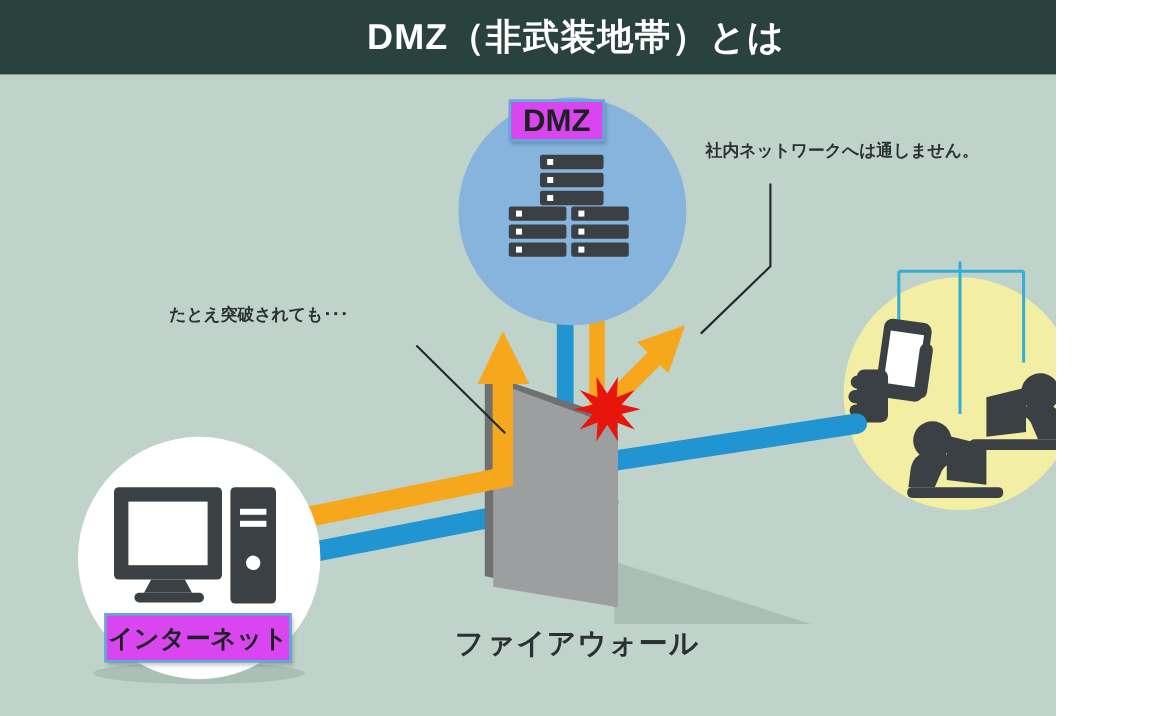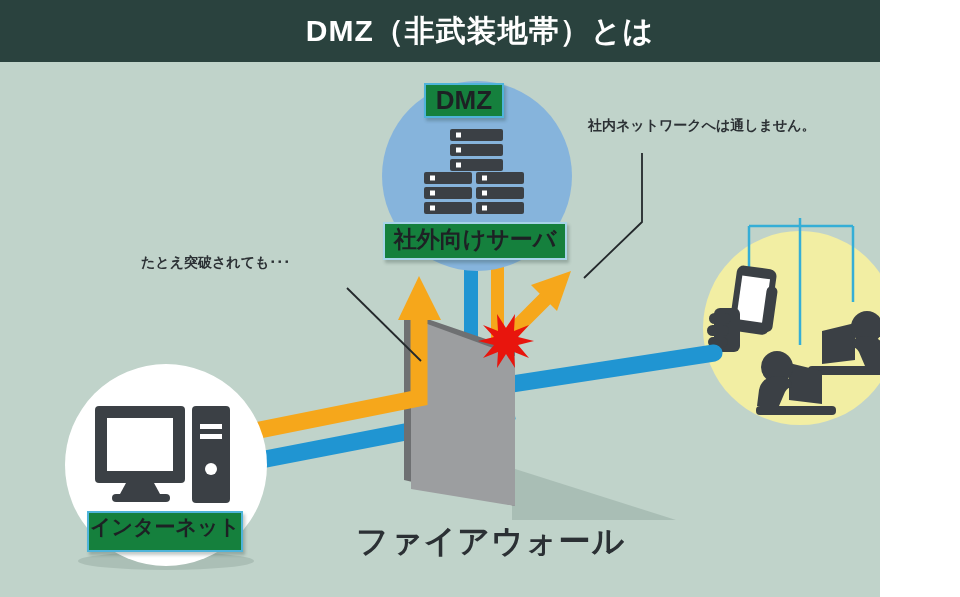--- a/index.html
+++ b/index.html
@@ -2,30 +2,30 @@
 <html><head>
 <meta charset="utf-8">
 <style>
   html,body{margin:0;padding:0;}
   body{font-family:"Liberation Sans","DejaVu Sans",sans-serif;}
   #stage{position:relative;width:880px;height:597px;background:#c0d3ca;overflow:hidden;}
   #stage svg{position:absolute;left:0;top:0;}
   .abs{position:absolute;}
   #title-bar{left:0;top:0;width:960px;height:62px;background:#2a423e;display:flex;align-items:center;justify-content:center;}
   #title-bar .t{color:#ffffff;font-size:30px;font-weight:800;letter-spacing:1px;}
-  .tag{background:#15803d;border:2px solid #4fb4da;display:flex;align-items:flex-start;justify-content:center;
+  .tag{background:#d946ef;border:2px solid #4fb4da;display:flex;align-items:center;justify-content:center;
        font-weight:800;color:#1d2124;box-shadow:2px 3px 3px rgba(40,60,55,.28);box-sizing:border-box;}
   #dmz-box{left:424px;top:83px;width:80px;height:35px;font-size:26px;}
   #server-box{left:383px;top:222px;width:184px;height:38px;font-size:23px;border-color:#a7d4e8;}
   #internal-box{left:702px;top:177px;width:201px;height:40px;font-size:23px;}
   #internet-box{left:87px;top:511px;width:156px;height:41px;font-size:21px;}
   .note{color:#2b3034;font-weight:700;font-size:14px;white-space:nowrap;}
   #note-no-pass{left:588px;top:117px;}
   #note-breach{left:141px;top:254px;}
-  #firewall-label{left:356px;top:520px;font-size:32px;font-weight:800;color:#2b3034;letter-spacing:1px;white-space:nowrap;}
+  #firewall-label{left:379px;top:520px;font-size:24px;font-weight:800;color:#2b3034;letter-spacing:1px;white-space:nowrap;}
 </style>
 </head>
 <body>
 
 <div id="stage">
 
   <svg width="960" height="597" viewBox="0 0 960 597">
 
     <circle cx="800" cy="328" r="97" fill="#f2eea3"></circle>
 
@@ -127,23 +127,20 @@
     <path d="M347,288 L421,361" stroke="#24292c" stroke-width="1.8" fill="none"></path>
   </svg>
 
   <div id="title-bar" class="abs">
     <span class="t">DMZ（非武装地帯）とは</span>
   </div>
 
   <div id="dmz-box" class="abs tag">
     <span>DMZ</span>
   </div>
-  <div id="server-box" class="abs tag">
-    <span>社外向けサーバ</span>
-  </div>
   <div id="internet-box" class="abs tag">
     <span>インターネット</span>
   </div>
 
   <div id="note-no-pass" class="abs note">社内ネットワークへは通しません。</div>
   <div id="note-breach" class="abs note">たとえ突破されても･･･</div>
   <div id="firewall-label" class="abs">ファイアウォール</div>
 
 </div>
 

